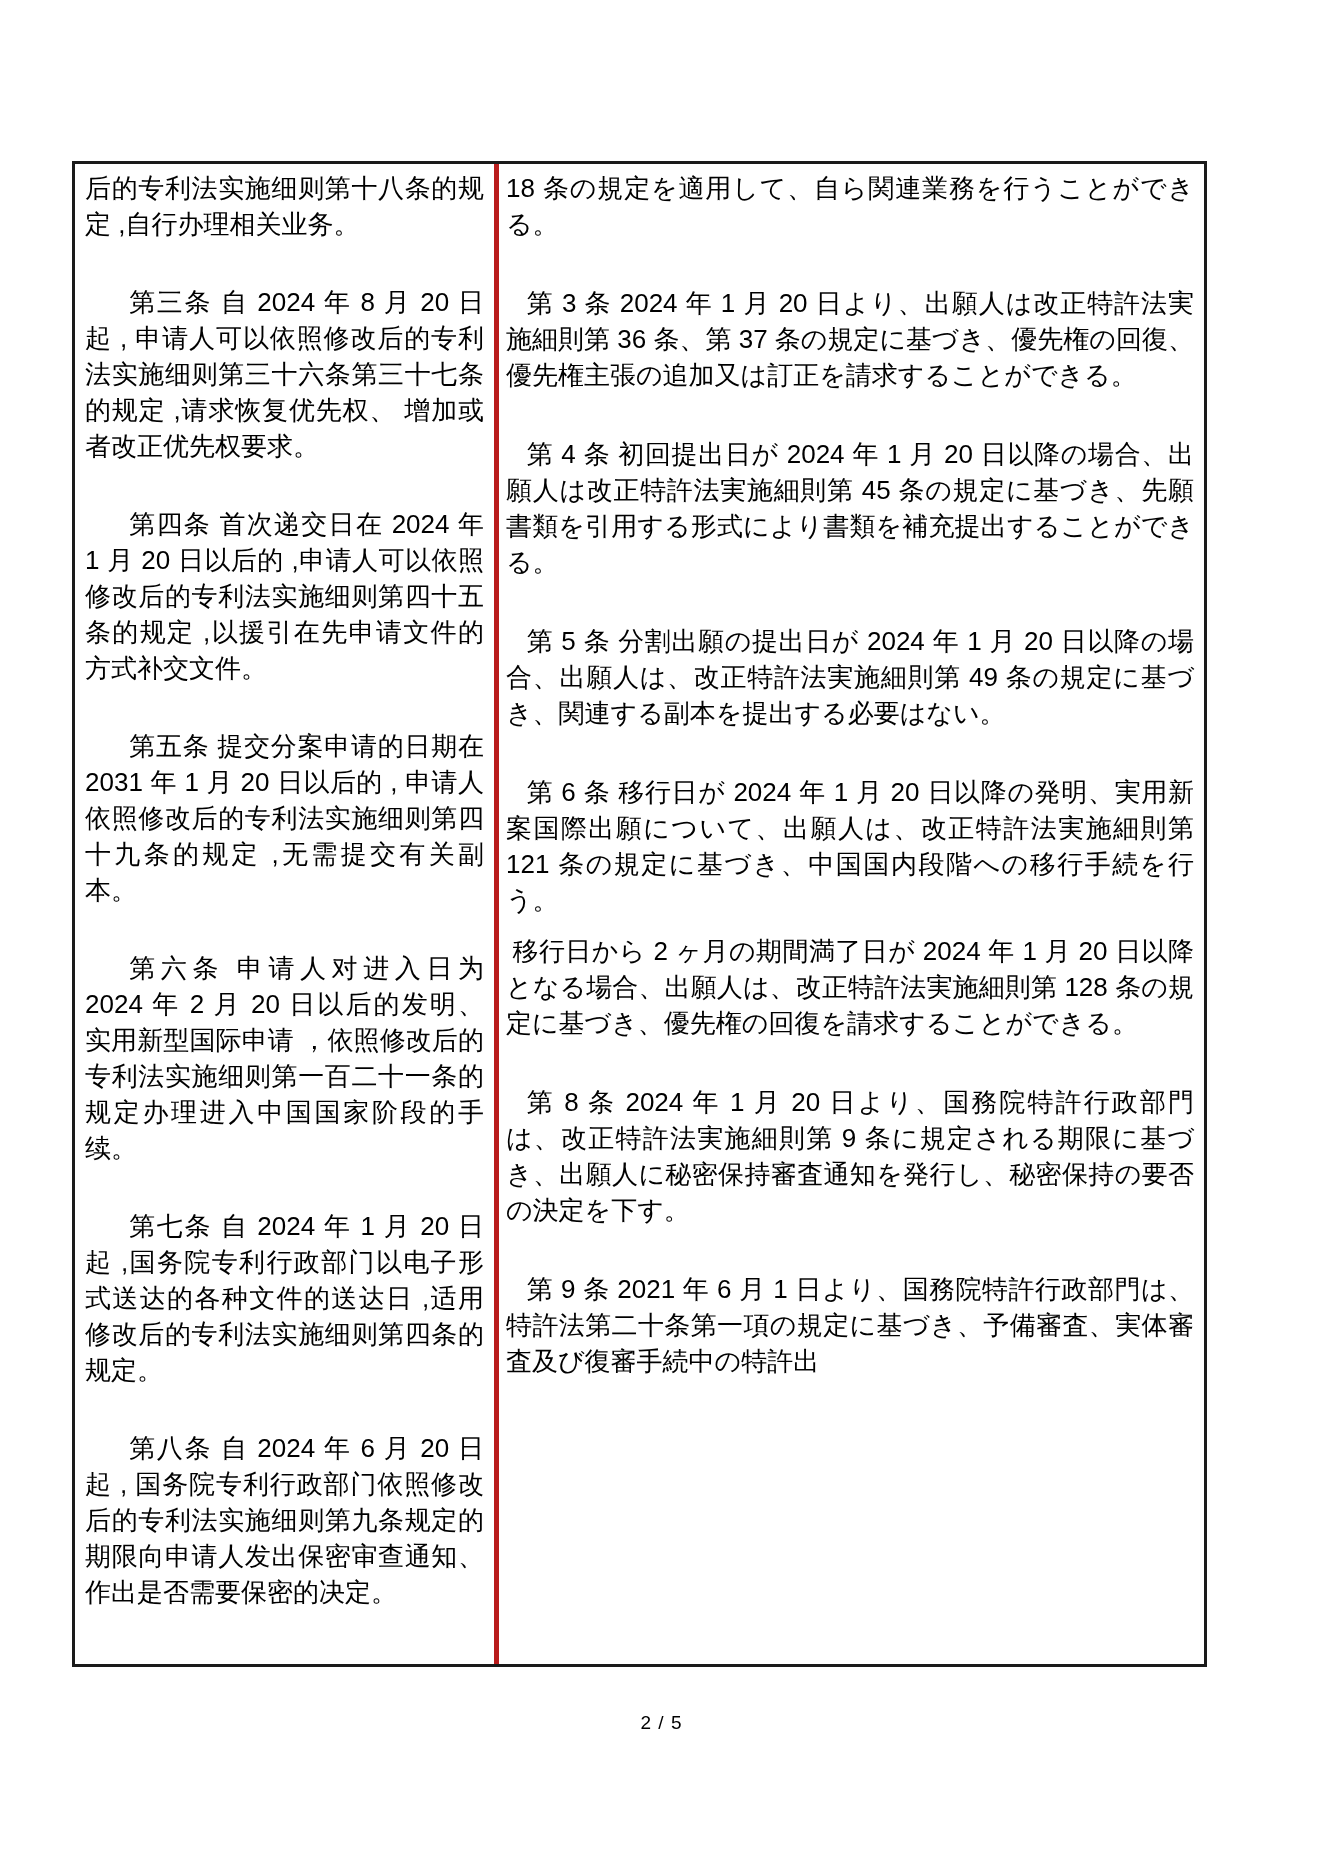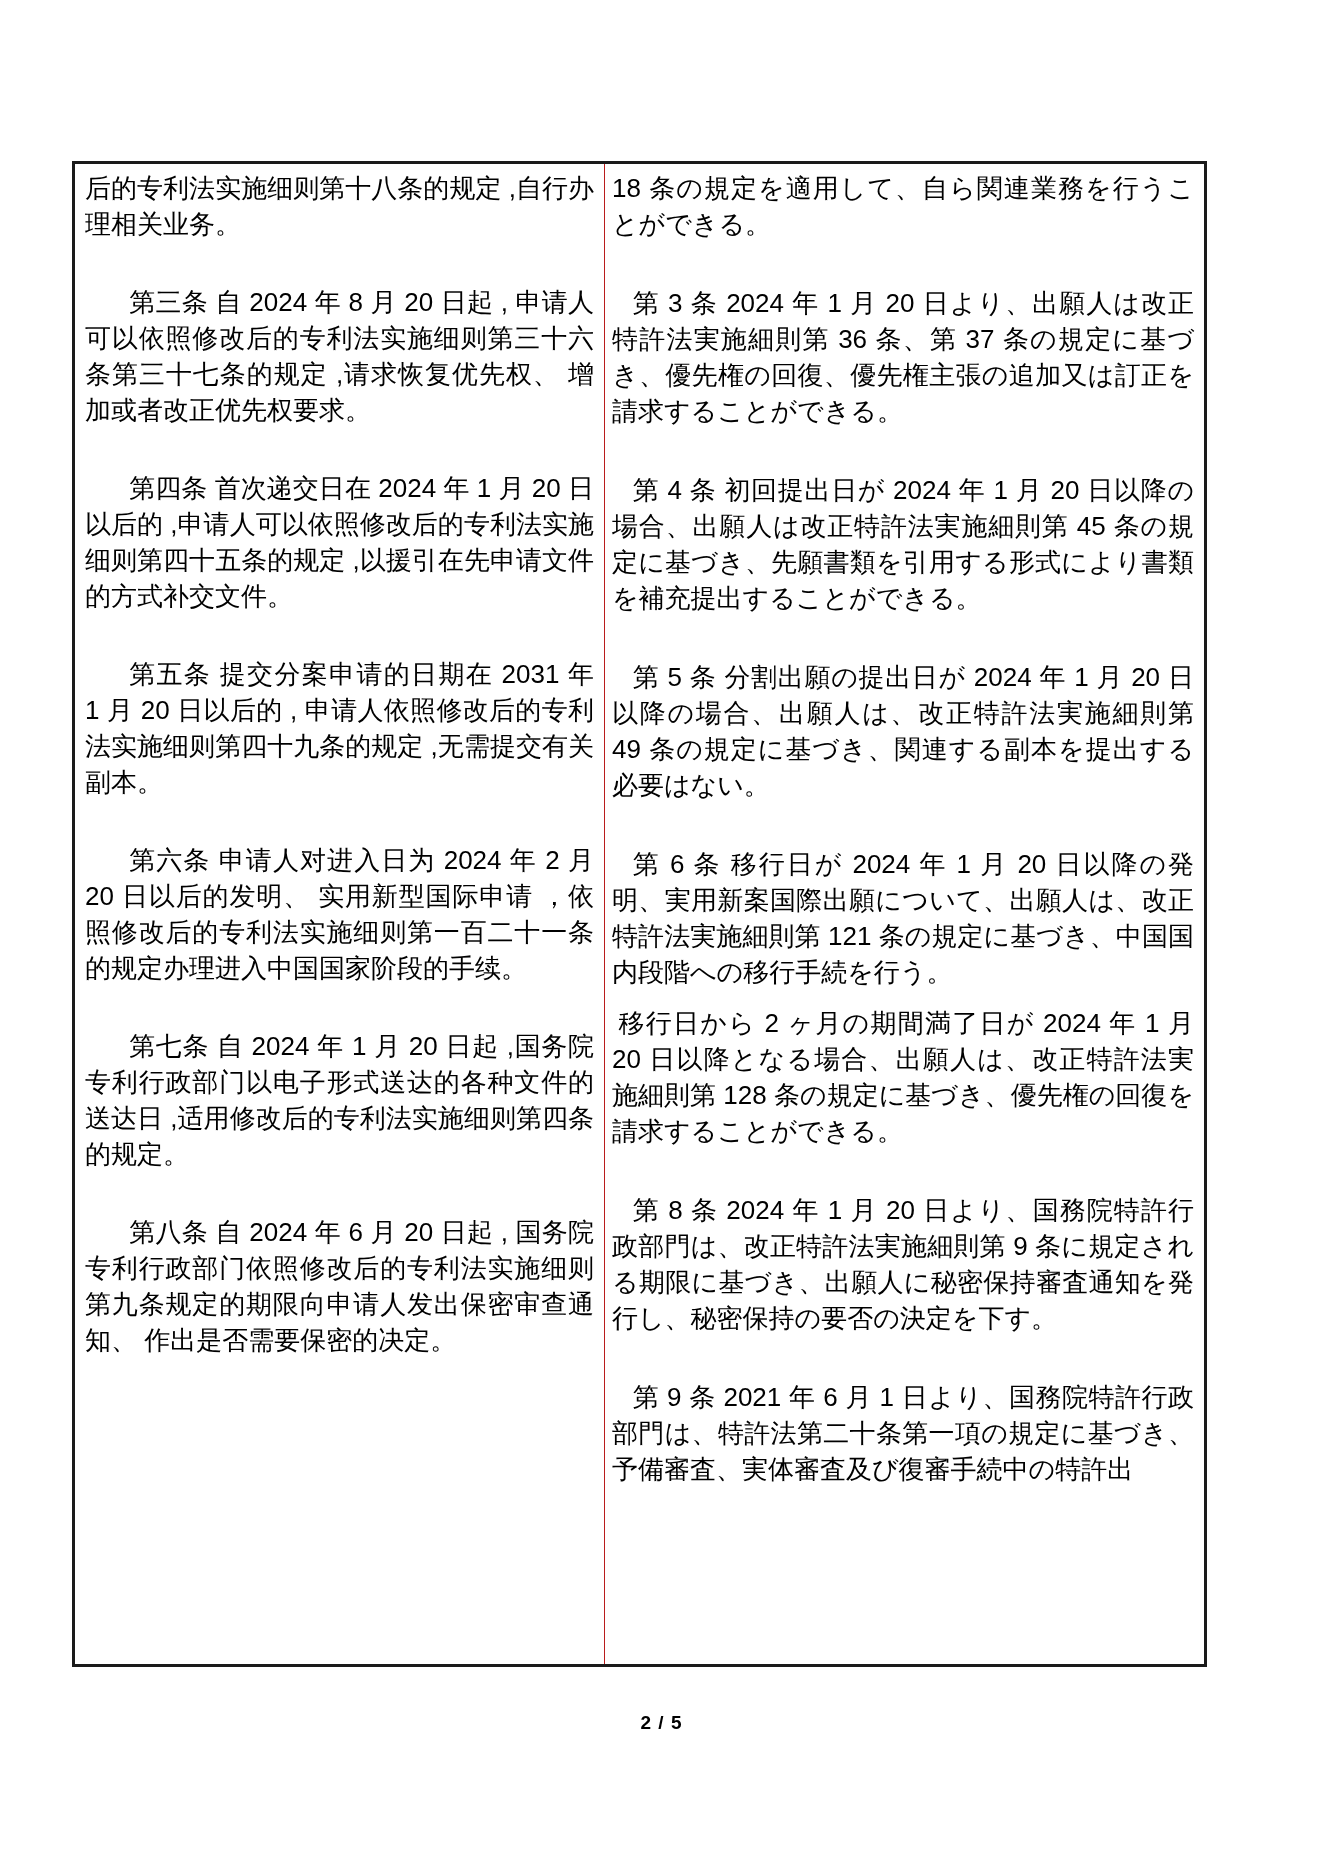--- a/index.html
+++ b/index.html
@@ -22,22 +22,22 @@
     box-sizing: border-box;
     display: flex;
     background: #ffffff;
   }
   .cell {
     box-sizing: border-box;
     overflow: hidden;
     padding: 6px 10px 0 10px;
   }
   .cell-zh {
-    width: 530px;
-    border-right: 1px solid #b91c1c;
+    width: 424px;
+    border-right: 5px solid #b91c1c;
   }
   .cell-ja {
     flex: 1;
     padding-left: 7px;
   }
   .para {
     margin: 42px 0 0 0;
     font-size: 26px;
     line-height: 36px;
     text-align: justify;
@@ -48,21 +48,21 @@
   .cell-zh .sub     { text-indent: 0.6em; }
   .cell-ja .article { text-indent: 0.8em; margin-top: 43px; }
   .cell-ja .sub     { text-indent: 0.25em; }
   .page-footer {
     position: absolute;
     top: 1712px;
     left: 0;
     width: 100%;
     text-align: center;
     font-size: 19px;
-    font-weight: bold;
+    font-weight: normal;
     letter-spacing: 1px;
   }
 </style>
 </head>
 <body>
 
 <div class="doc-table">
   <div class="cell cell-zh">
       <p class="para opening">后的专利法实施细则第十八条的规定 ,自行办理相关业务。</p>
       <p class="para article">第三条  自 2024 年 8 月 20 日起 , 申请人可以依照修改后的专利法实施细则第三十六条第三十七条的规定 ,请求恢复优先权、 增加或者改正优先权要求。</p>

